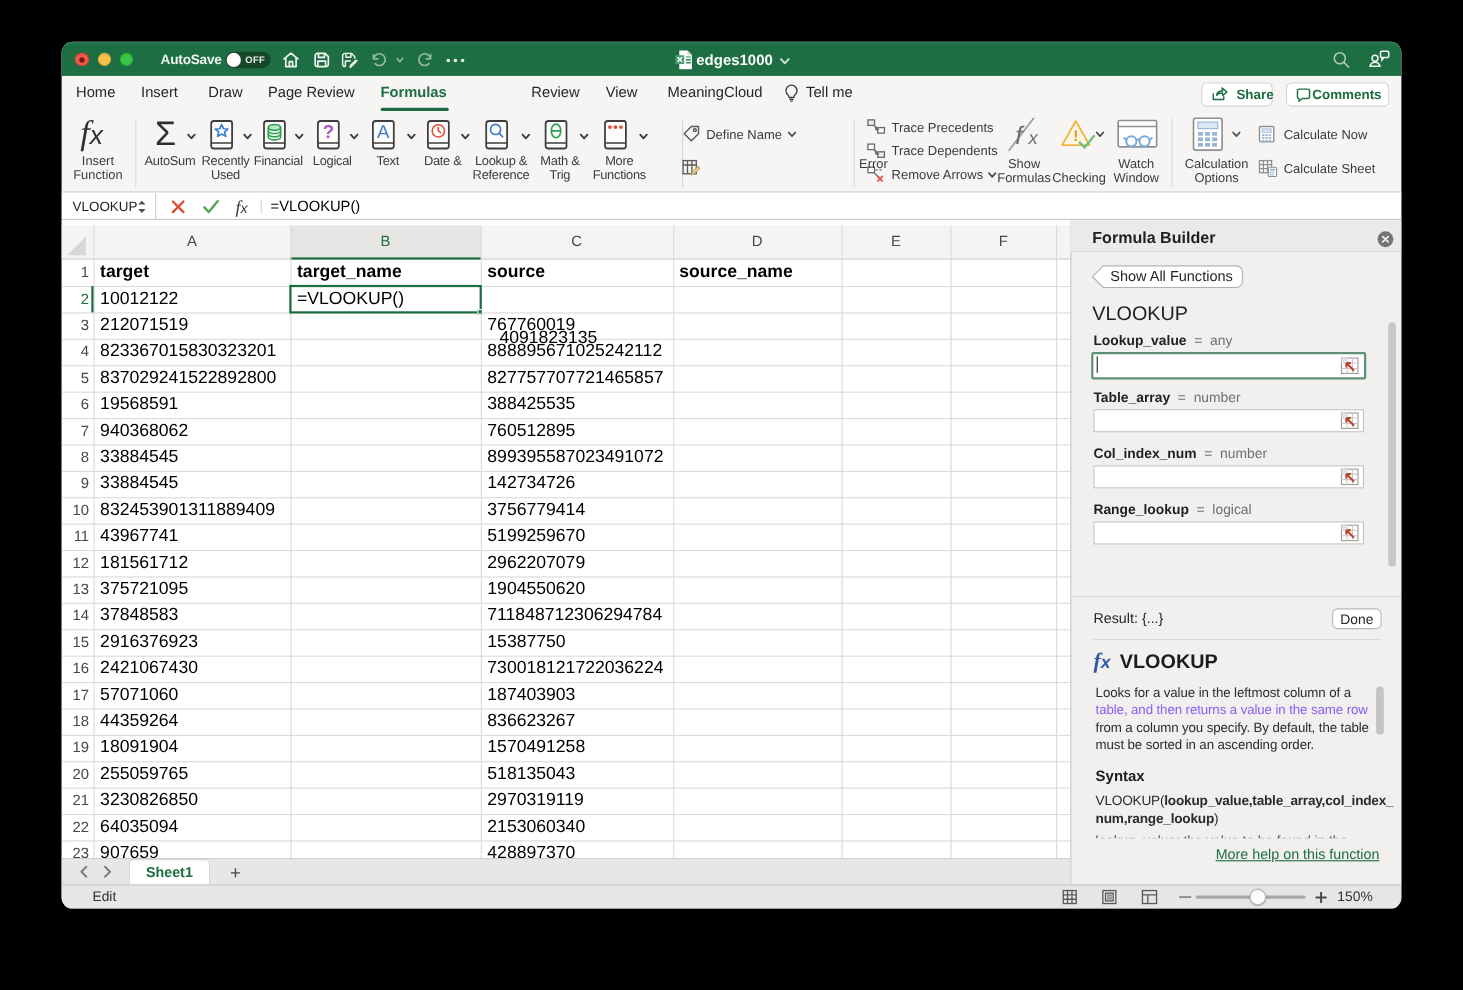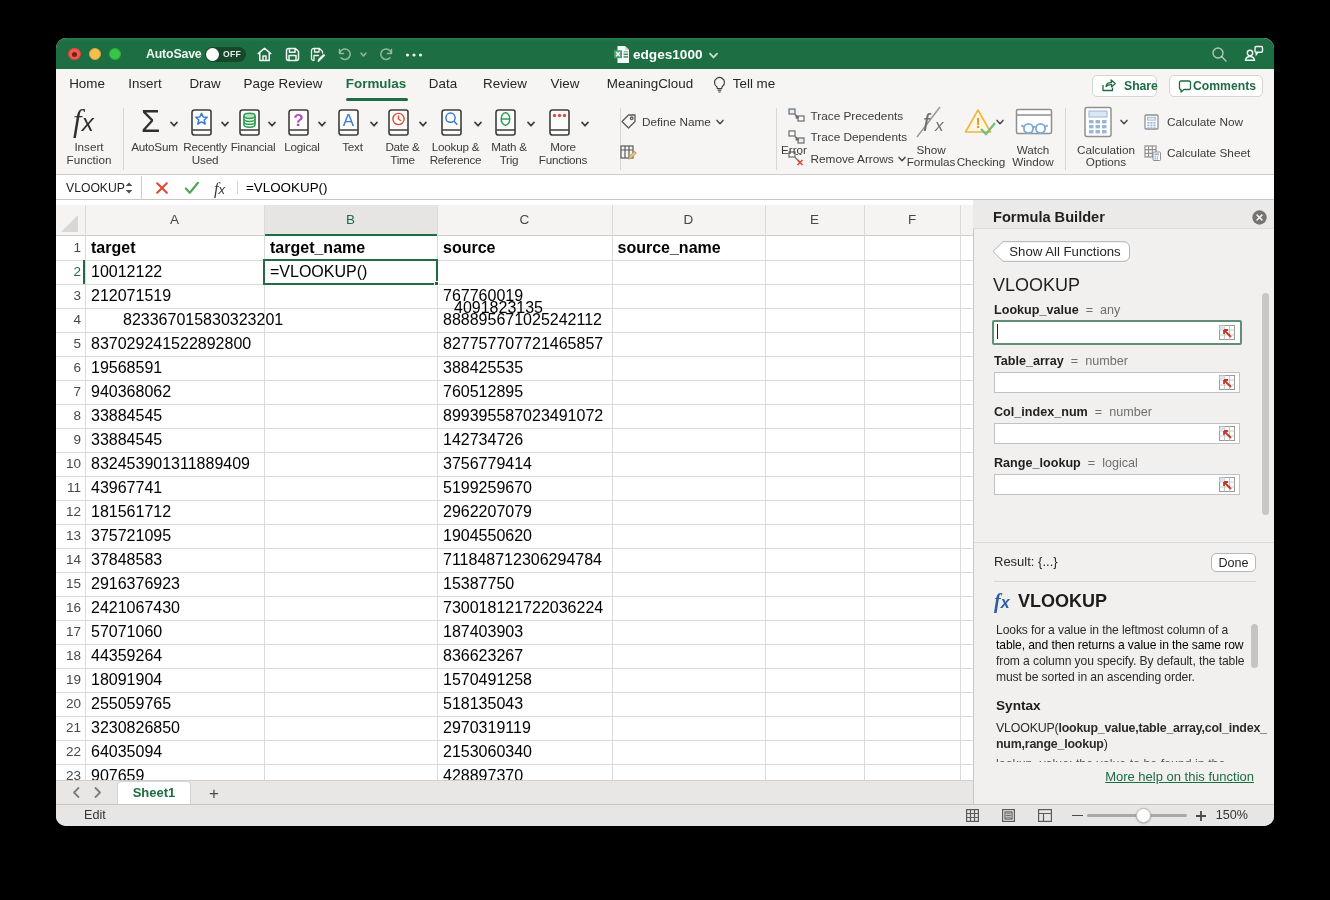--- a/index.html
+++ b/index.html
@@ -61,21 +61,20 @@
         <path d="M1.5 16.2 A4.6 4.6 0 0 1 10.5 16.2 Z"></path>
         <rect x="11" y="2.5" width="7.5" height="5.8" rx="1.2"></rect>
         <path d="M14 8.3 L12.3 10.6 L12.2 8.3"></path>
       </g>
     </svg>
 <div style="position:absolute;left:-169px;top:37.0px;width:400px;height:18px;font-size:13.4px;color:#262626;font-weight:400;line-height:18px;text-align:center;">Home</div>
 <div style="position:absolute;left:-111px;top:37.0px;width:400px;height:18px;font-size:13.4px;color:#262626;font-weight:400;line-height:18px;text-align:center;">Insert</div>
 <div style="position:absolute;left:-51px;top:37.0px;width:400px;height:18px;font-size:13.4px;color:#262626;font-weight:400;line-height:18px;text-align:center;">Draw</div>
 <div style="position:absolute;left:27px;top:37.0px;width:400px;height:18px;font-size:13.4px;color:#262626;font-weight:400;line-height:18px;text-align:center;">Page Review</div>
 <div style="position:absolute;left:120px;top:37.0px;width:400px;height:18px;font-size:13.4px;color:#1d6c42;font-weight:700;line-height:18px;text-align:center;">Formulas</div>
-<div style="position:absolute;left:187px;top:37.0px;width:400px;height:18px;font-size:13.4px;color:#262626;font-weight:400;line-height:18px;text-align:center;">Data</div>
 <div style="position:absolute;left:249px;top:37.0px;width:400px;height:18px;font-size:13.4px;color:#262626;font-weight:400;line-height:18px;text-align:center;">Review</div>
 <div style="position:absolute;left:309px;top:37.0px;width:400px;height:18px;font-size:13.4px;color:#262626;font-weight:400;line-height:18px;text-align:center;">View</div>
 <div style="position:absolute;left:394px;top:37.0px;width:400px;height:18px;font-size:13.4px;color:#262626;font-weight:400;line-height:18px;text-align:center;">MeaningCloud</div>
 <div style="position:absolute;left:290px;top:59.5px;width:61.5px;height:3px;background:#1d6c42;border-radius:2px;"></div>
 <svg style="left:656px;top:38px" width="15" height="17" viewBox="0 0 15 17">
       <g fill="none" stroke="#3f3f3f" stroke-width="1.2">
 <path d="M2.5 6.5 A5 5 0 1 1 10.2 10.7 L9.7 12.5 H5.3 L4.8 10.7 A5 5 0 0 1 2.5 6.5 Z"></path>
         <path d="M5.6 14.2 H9.4 M6.3 16 H8.7"></path>
       </g>
     </svg>
@@ -152,21 +151,20 @@
 <path d="M1.2 21 H20" stroke="#3d3d3d" stroke-width="1.4"></path>
 <g fill="none" stroke="#e04b3a" stroke-width="1.4">
         <circle cx="10.5" cy="10" r="5.6"></circle>
         <path d="M10.5 6.5 V10 L13 11.8"></path>
       </g>
     </svg>
 <svg style="position:absolute;left:363.0px;top:82.0px" width="8" height="8" viewBox="0 0 8 8">
       <path d="M1 2.4 L4.0 5.76 L7 2.4" fill="none" stroke="#3d3d3d" stroke-width="1.7" stroke-linecap="round" stroke-linejoin="round"></path>
     </svg>
 <div style="position:absolute;left:146.5px;top:101.0px;width:400px;height:16px;font-size:11.7px;color:#3b3b3b;font-weight:400;line-height:16px;text-align:center;letter-spacing:-0.25px;">Date &amp;</div>
-<div style="position:absolute;left:146.5px;top:113.5px;width:400px;height:16px;font-size:11.7px;color:#3b3b3b;font-weight:400;line-height:16px;text-align:center;letter-spacing:-0.25px;">Time</div>
 <svg style="left:385.0px;top:71px" width="21" height="27" viewBox="0 0 21 27">
 <path d="M3.6 1 H18 A2 2 0 0 1 20 3 V24 A2 2 0 0 1 18 26 H3.6 A2.6 2.6 0 0 1 1 23.4 V3.6 A2.6 2.6 0 0 1 3.6 1 Z" fill="#fcfcfb" stroke="#3d3d3d" stroke-width="1.6"></path>
 <path d="M1.2 21 H20" stroke="#3d3d3d" stroke-width="1.4"></path>
 <g fill="none" stroke="#3a7bd0" stroke-width="1.5">
         <circle cx="9.5" cy="8.7" r="4.6"></circle>
         <path d="M12.8 12 L16.3 15.8"></path>
       </g>
     </svg>
 <svg style="position:absolute;left:417.5px;top:82.0px" width="8" height="8" viewBox="0 0 8 8">
       <path d="M1 2.4 L4.0 5.76 L7 2.4" fill="none" stroke="#3d3d3d" stroke-width="1.7" stroke-linecap="round" stroke-linejoin="round"></path>
@@ -397,21 +395,21 @@
 <div style="position:absolute;left:387px;top:197.5px;width:166.5px;height:24px;font-size:16px;color:#000;font-weight:700;line-height:24px;white-space:nowrap;overflow:visible;">source</div>
 <div style="position:absolute;left:561.5px;top:197.5px;width:145.5px;height:24px;font-size:16px;color:#000;font-weight:700;line-height:24px;white-space:nowrap;overflow:visible;">source_name</div>
 <div style="position:absolute;left:0px;top:221.5px;width:25px;height:24px;font-size:13.5px;color:#1d6c42;line-height:24px;text-align:right;">2</div>
 <div style="position:absolute;left:35px;top:221.5px;width:171px;height:24px;font-size:16px;color:#000;font-weight:400;line-height:24px;white-space:nowrap;overflow:visible;">10012122</div>
 <div style="position:absolute;left:214px;top:221.5px;width:165px;height:24px;font-size:16px;color:#000;font-weight:400;line-height:24px;white-space:nowrap;overflow:visible;">=VLOOKUP()</div>
 <div style="position:absolute;left:398px;top:221.5px;width:166.5px;height:24px;font-size:16px;color:#000;font-weight:400;line-height:24px;white-space:nowrap;overflow:visible;margin-top:36px;">4091823135</div>
 <div style="position:absolute;left:0px;top:245.5px;width:25px;height:24px;font-size:13.5px;color:#474747;line-height:24px;text-align:right;">3</div>
 <div style="position:absolute;left:35px;top:245.5px;width:171px;height:24px;font-size:16px;color:#000;font-weight:400;line-height:24px;white-space:nowrap;overflow:visible;">212071519</div>
 <div style="position:absolute;left:387px;top:245.5px;width:166.5px;height:24px;font-size:16px;color:#000;font-weight:400;line-height:24px;white-space:nowrap;overflow:visible;">767760019</div>
 <div style="position:absolute;left:0px;top:269.5px;width:25px;height:24px;font-size:13.5px;color:#474747;line-height:24px;text-align:right;">4</div>
-<div style="position:absolute;left:35px;top:269.5px;width:171px;height:24px;font-size:16px;color:#000;font-weight:400;line-height:24px;white-space:nowrap;overflow:visible;margin-left:32px;">823367015830323201</div>
+<div style="position:absolute;left:35px;top:269.5px;width:171px;height:24px;font-size:16px;color:#000;font-weight:400;line-height:24px;white-space:nowrap;overflow:visible;">823367015830323201</div>
 <div style="position:absolute;left:387px;top:269.5px;width:166.5px;height:24px;font-size:16px;color:#000;font-weight:400;line-height:24px;white-space:nowrap;overflow:visible;">888895671025242112</div>
 <div style="position:absolute;left:0px;top:293.5px;width:25px;height:24px;font-size:13.5px;color:#474747;line-height:24px;text-align:right;">5</div>
 <div style="position:absolute;left:35px;top:293.5px;width:171px;height:24px;font-size:16px;color:#000;font-weight:400;line-height:24px;white-space:nowrap;overflow:visible;">837029241522892800</div>
 <div style="position:absolute;left:387px;top:293.5px;width:166.5px;height:24px;font-size:16px;color:#000;font-weight:400;line-height:24px;white-space:nowrap;overflow:visible;">827757707721465857</div>
 <div style="position:absolute;left:0px;top:317.5px;width:25px;height:24px;font-size:13.5px;color:#474747;line-height:24px;text-align:right;">6</div>
 <div style="position:absolute;left:35px;top:317.5px;width:171px;height:24px;font-size:16px;color:#000;font-weight:400;line-height:24px;white-space:nowrap;overflow:visible;">19568591</div>
 <div style="position:absolute;left:387px;top:317.5px;width:166.5px;height:24px;font-size:16px;color:#000;font-weight:400;line-height:24px;white-space:nowrap;overflow:visible;">388425535</div>
 <div style="position:absolute;left:0px;top:341.5px;width:25px;height:24px;font-size:13.5px;color:#474747;line-height:24px;text-align:right;">7</div>
 <div style="position:absolute;left:35px;top:341.5px;width:171px;height:24px;font-size:16px;color:#000;font-weight:400;line-height:24px;white-space:nowrap;overflow:visible;">940368062</div>
 <div style="position:absolute;left:387px;top:341.5px;width:166.5px;height:24px;font-size:16px;color:#000;font-weight:400;line-height:24px;white-space:nowrap;overflow:visible;">760512895</div>
@@ -512,21 +510,21 @@
       <path d="M12 12 L5 5 M5 5 L5 9 M5 5 L9 5" stroke="#c03a2b" stroke-width="1.8" fill="none"></path>
     </svg>
 <div style="position:absolute;left:1206px;top:255px;width:6.5px;height:222px;background:#c9c7c5;border-radius:3.5px;"></div>
 <div style="position:absolute;left:918px;top:504px;width:300px;height:1px;background:#dbd9d7;"></div>
 <div style="position:absolute;left:938px;top:515.0px;height:18px;font-size:13px;color:#262626;font-weight:400;line-height:18px;white-space:nowrap;">Result: {...}</div>
 <div style="position:absolute;left:1155px;top:514.5px;width:45px;height:19px;background:#fff;border:1px solid #b9b7b5;border-radius:5px;font-size:12.6px;line-height:18px;text-align:center;color:#262626;">Done</div>
 <div style="position:absolute;left:938px;top:542.5px;width:262px;height:1px;background:#d8d6d4;"></div>
 <div style="position:absolute;left:938px;top:552px;height:22px;font-family:'Liberation Serif',serif;font-style:italic;font-size:20px;color:#2d5ca8;line-height:22px;font-weight:700;">f<span style="font-size:16px;">x</span></div>
 <div style="position:absolute;left:962px;top:551.0px;height:24px;font-size:18px;color:#1c1c1c;font-weight:700;line-height:24px;white-space:nowrap;">VLOOKUP</div>
 <div style="position:absolute;left:940px;top:583.5px;height:16px;font-size:12.1px;color:#2b2b2b;font-weight:400;line-height:16px;white-space:nowrap;letter-spacing:-0.1px;">Looks for a value in the leftmost column of a</div>
-<div style="position:absolute;left:940px;top:599.4px;height:16px;font-size:12.1px;color:#000000;font-weight:400;line-height:16px;white-space:nowrap;letter-spacing:-0.1px;">table, and then returns a value in the same row</div>
+<div style="position:absolute;left:940px;top:599.4px;height:16px;font-size:12.1px;color:#8b5cf6;font-weight:400;line-height:16px;white-space:nowrap;letter-spacing:-0.1px;">table, and then returns a value in the same row</div>
 <div style="position:absolute;left:940px;top:615.3px;height:16px;font-size:12.1px;color:#2b2b2b;font-weight:400;line-height:16px;white-space:nowrap;letter-spacing:-0.1px;">from a column you specify. By default, the table</div>
 <div style="position:absolute;left:940px;top:631.2px;height:16px;font-size:12.1px;color:#2b2b2b;font-weight:400;line-height:16px;white-space:nowrap;letter-spacing:-0.1px;">must be sorted in an ascending order.</div>
 <div style="position:absolute;left:1195px;top:586px;width:6.5px;height:44px;background:#c6c4c2;border-radius:3.5px;"></div>
 <div style="position:absolute;left:940px;top:659.0px;height:18px;font-size:13.6px;color:#1c1c1c;font-weight:700;line-height:18px;white-space:nowrap;">Syntax</div>
 <div style="position:absolute;left:940px;top:682px;width:262px;height:32px;font-size:12.4px;line-height:16px;color:#2b2b2b;letter-spacing:-0.2px;">VLOOKUP(<b>lookup_value,table_array,col_index_</b><br><b>num,range_lookup</b>)</div>
 <div style="position:absolute;left:940px;top:718px;width:250px;height:6px;overflow:hidden;font-size:12.4px;line-height:16px;color:#555;">lookup_value: the value to be found in the</div>
 <div style="position:absolute;left:998px;top:730px;width:200px;height:18px;font-size:13px;line-height:18px;color:#1d6c42;text-align:right;text-decoration:underline;">More help on this function</div>
 <div style="position:absolute;left:0px;top:742px;width:917px;height:24.5px;background:#e9e7e5;border-top:1px solid #d2d0ce;"></div>
 <svg style="left:15px;top:748px" width="11" height="13" viewBox="0 0 11 13">
       <path d="M7.5 2 L3 6.5 L7.5 11" fill="none" stroke="#7d7d7d" stroke-width="1.8" stroke-linecap="round" stroke-linejoin="round"></path>

